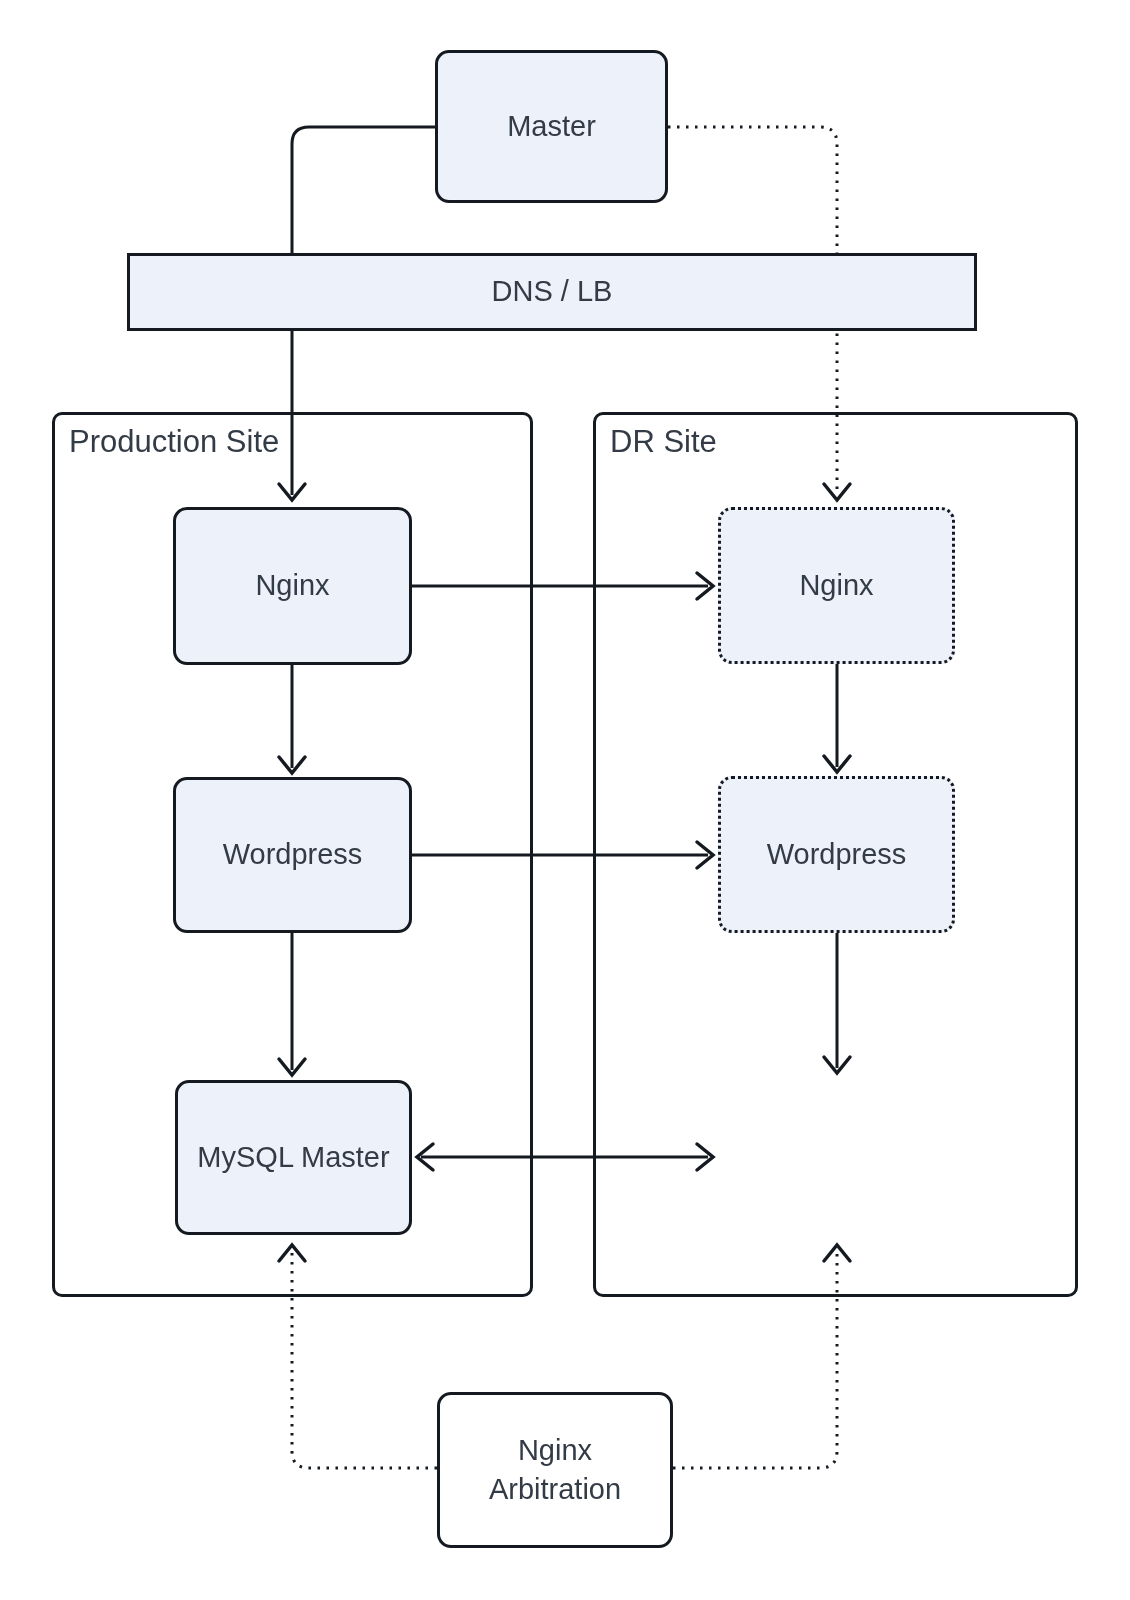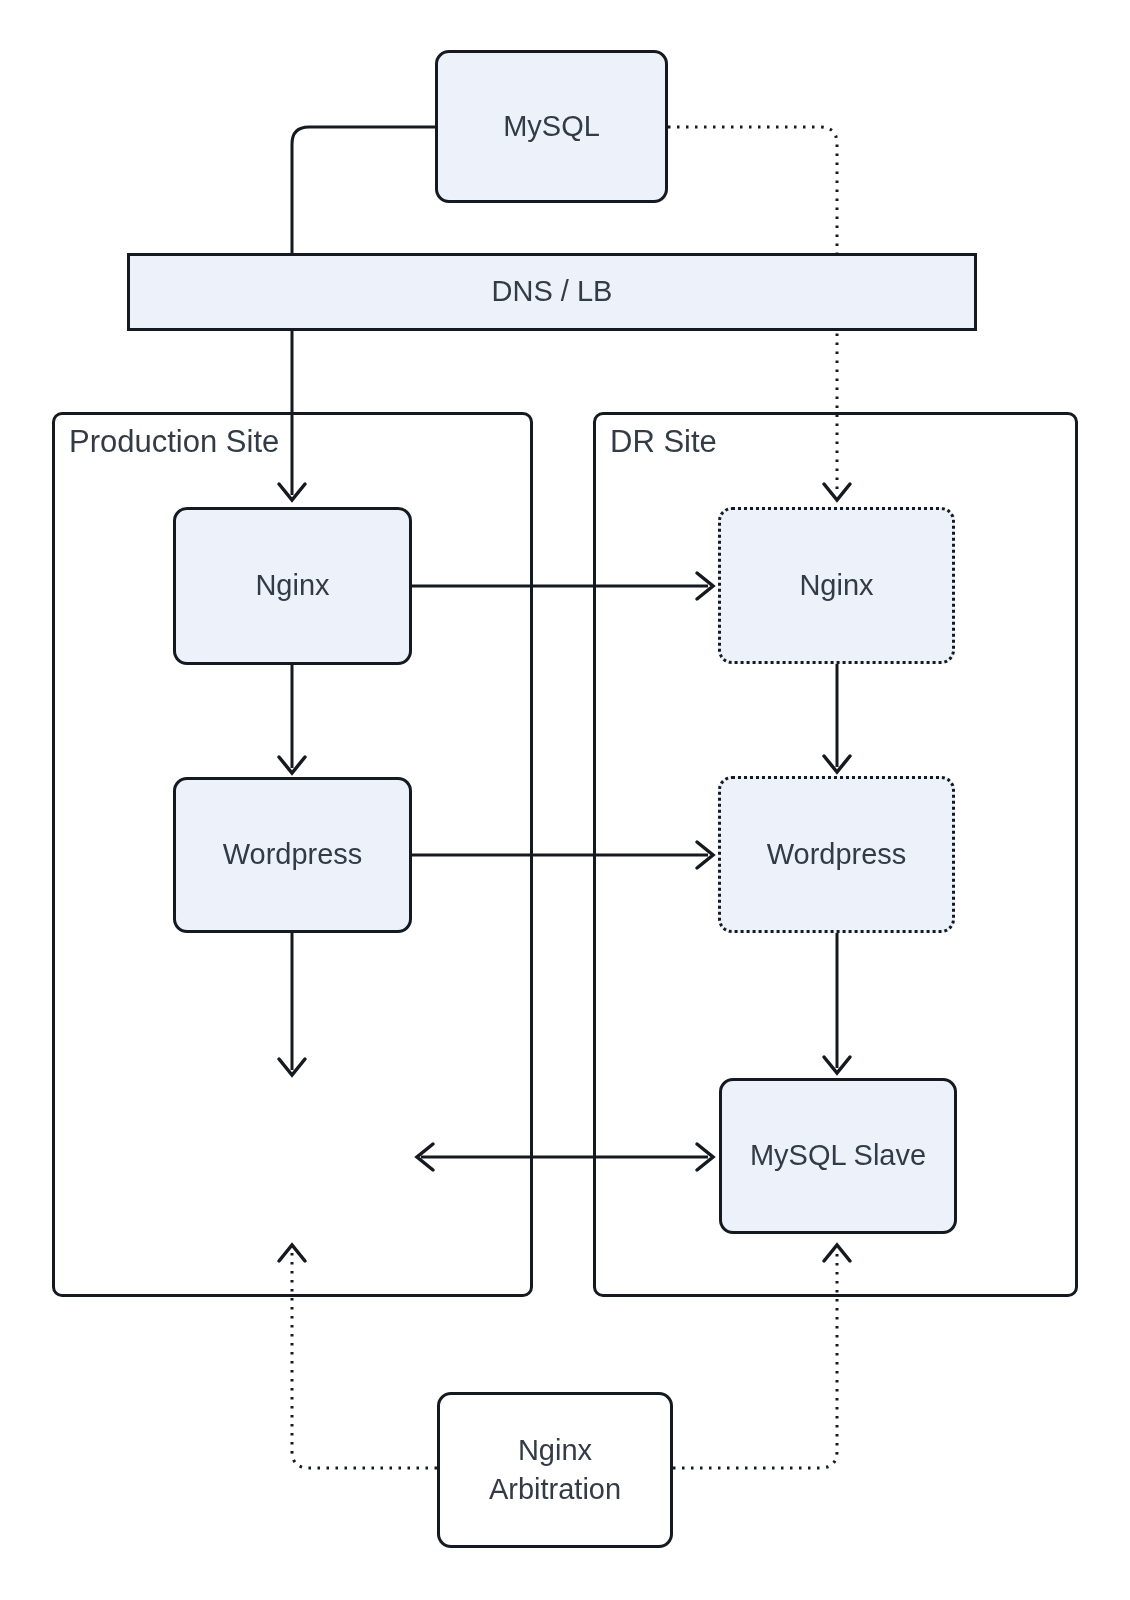--- a/index.html
+++ b/index.html
@@ -105,21 +105,21 @@
       <path class="arrowhead" d="M 279 1261 L 292 1245 L 305 1261"></path>
     </g>
 
     <g>
       <path class="edge dotted" d="M 673 1468 H 820 Q 837 1468 837 1451 V 1250"></path>
       <path class="arrowhead" d="M 824 1261 L 837 1245 L 850 1261"></path>
     </g>
   </svg>
 
   <div class="node" style="left:435px;top:50px;width:233px;height:153px;">
-    <span>MySQL</span>
+    <span>Master</span>
   </div>
 
   <div class="node wide" style="left:127px;top:253px;width:850px;height:78px;">
     <span>DNS / LB</span>
   </div>
 
   <div class="node" style="left:173px;top:507px;width:239px;height:158px;">
     <span>Nginx</span>
   </div>
 
@@ -128,22 +128,22 @@
   </div>
 
   <div class="node" style="left:173px;top:777px;width:239px;height:156px;">
     <span>Wordpress</span>
   </div>
 
   <div class="node dashed" style="left:718px;top:776px;width:237px;height:157px;">
     <span>Wordpress</span>
   </div>
 
+  <div class="node" style="left:175px;top:1080px;width:237px;height:155px;">
+    <span>MySQL Master</span>
+  </div>
 
-  <div class="node" style="left:719px;top:1078px;width:238px;height:156px;">
-    <span>MySQL Slave</span>
-  </div>
 
   <div class="node plain" style="left:437px;top:1392px;width:236px;height:156px;">
     <span>Nginx Arbitration</span>
   </div>
 
 </div>
 
 </body></html>

